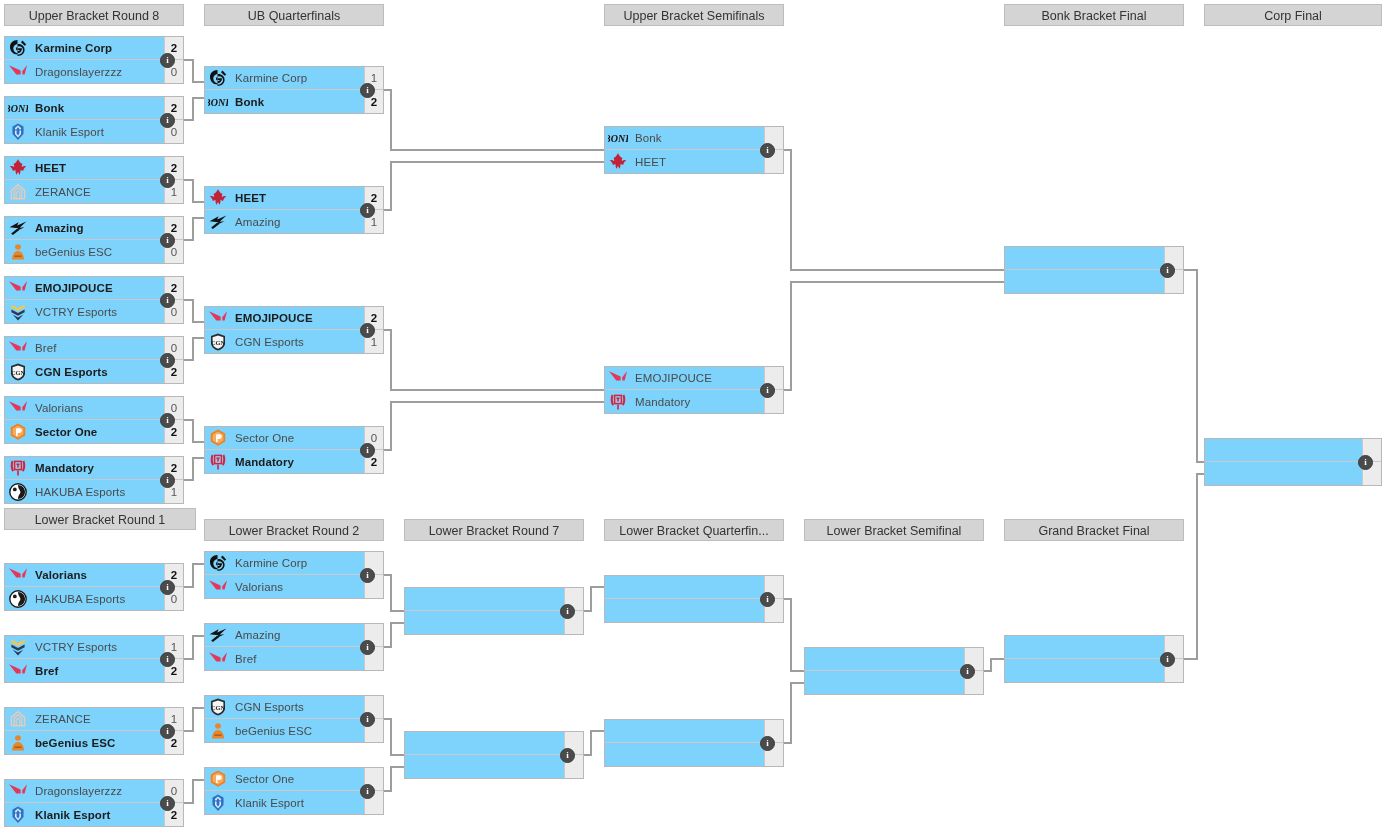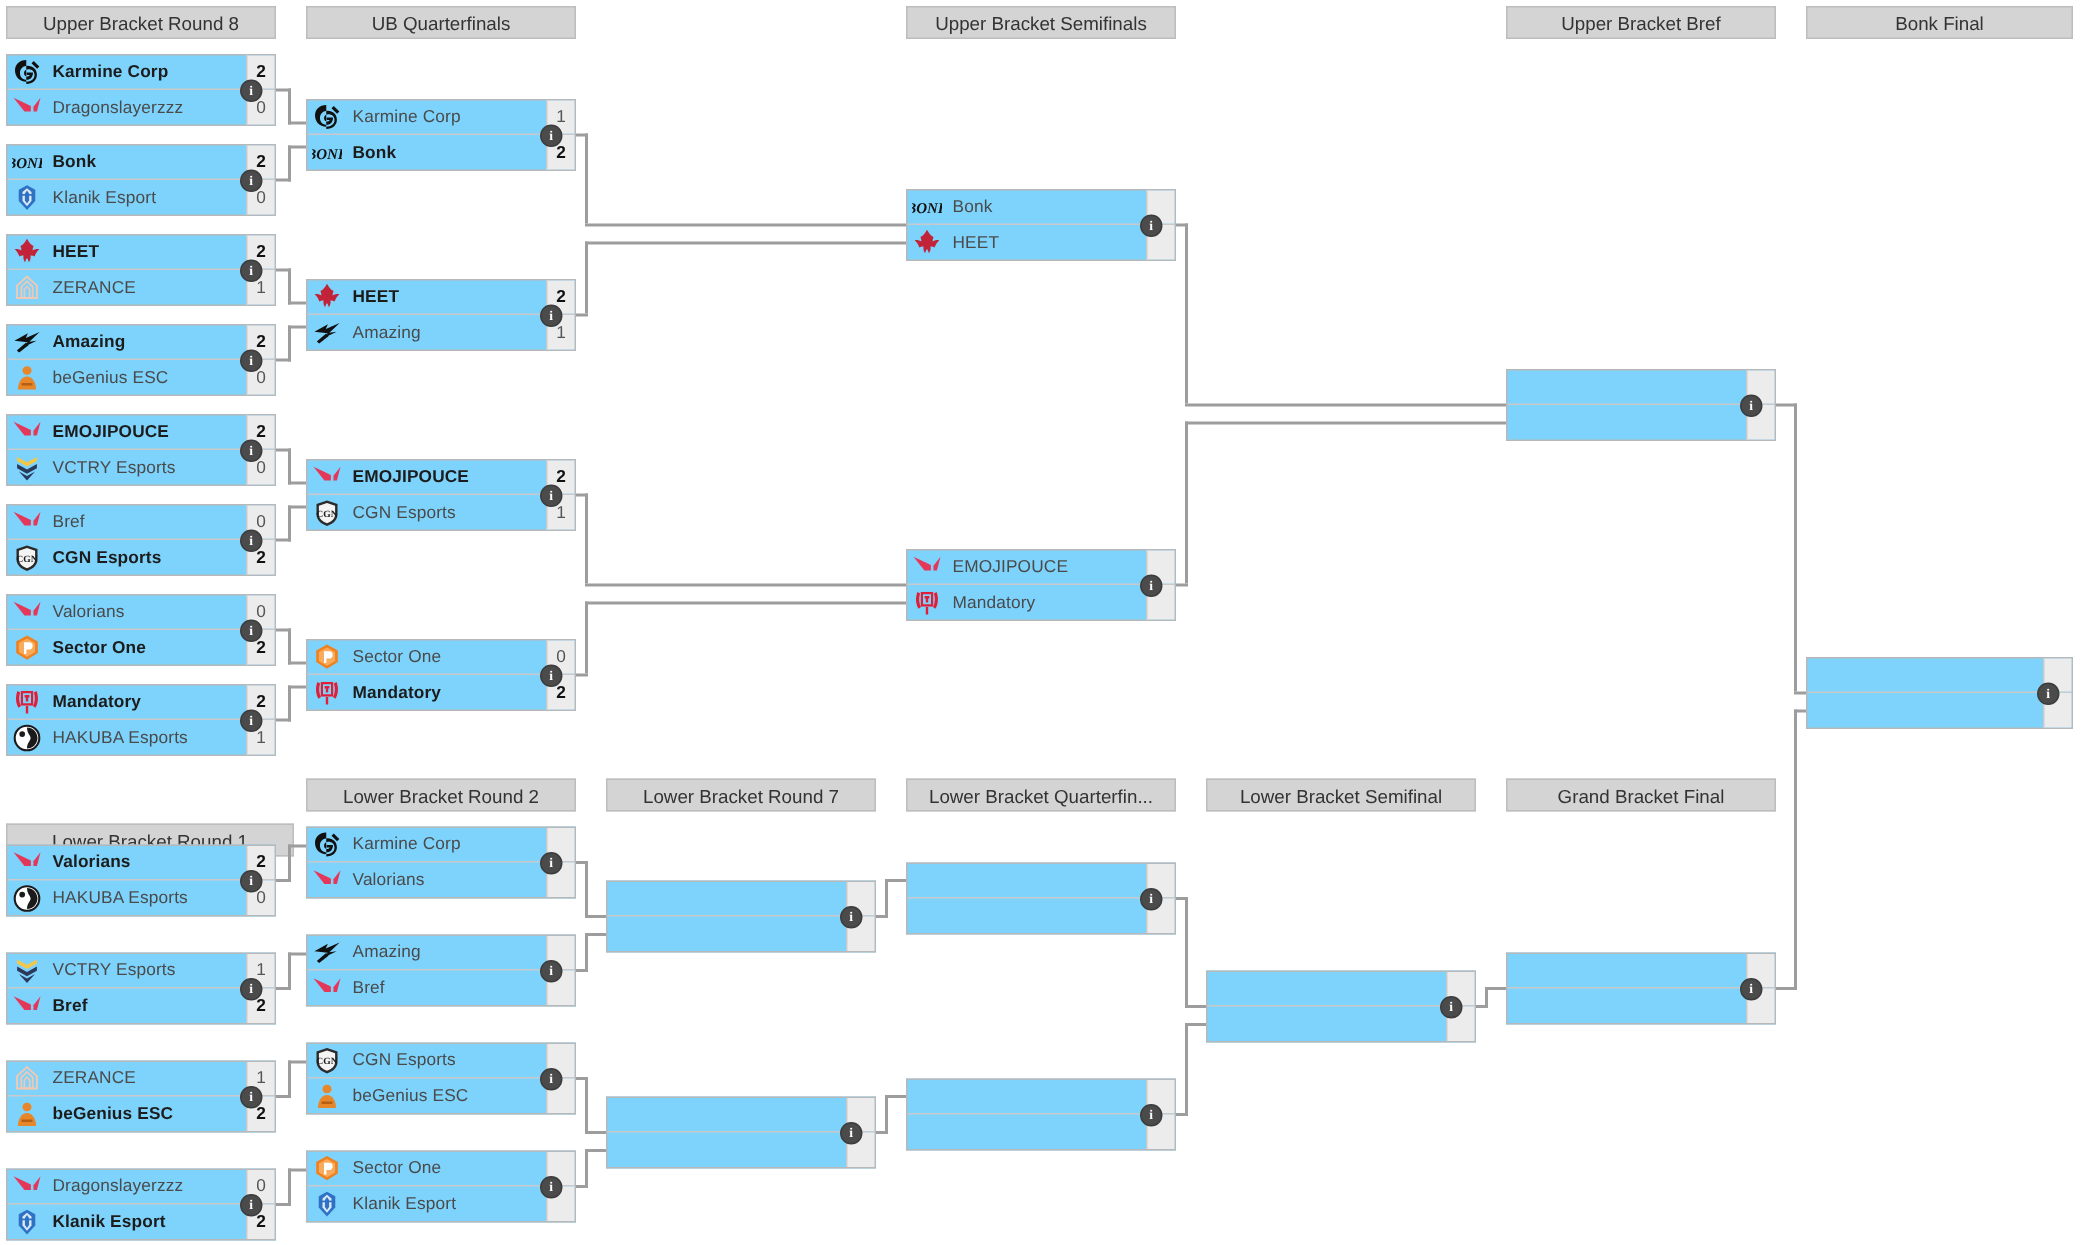--- a/index.html
+++ b/index.html
@@ -65,23 +65,23 @@
   .ln.h{height:2px;}
   .ln.v{width:2px;}
 </style>
 </head>
 <body>
 
 <div id="bracket">
     <div class="round-header" style="left: 4px; top: 4px; width: 180px;">Upper Bracket Round 8</div>
     <div class="round-header" style="left: 204px; top: 4px; width: 180px;">UB Quarterfinals</div>
     <div class="round-header" style="left: 604px; top: 4px; width: 180px; text-align: center;">Upper Bracket Semifinals</div>
-    <div class="round-header" style="left: 1004px; top: 4px; width: 180px;">Upper Bracket Bref</div>
-    <div class="round-header" style="left: 1204px; top: 4px; width: 178px;">Bonk Final</div>
-    <div class="round-header" style="left: 4px; top: 549px; width: 192px;">Lower Bracket Round 1</div>
+    <div class="round-header" style="left: 1004px; top: 4px; width: 180px;">Bonk Bracket Final</div>
+    <div class="round-header" style="left: 1204px; top: 4px; width: 178px;">Corp Final</div>
+    <div class="round-header" style="left: 4px; top: 508px; width: 192px;">Lower Bracket Round 1</div>
     <div class="round-header" style="left: 204px; top: 519px; width: 180px;">Lower Bracket Round 2</div>
     <div class="round-header" style="left: 404px; top: 519px; width: 180px;">Lower Bracket Round 7</div>
     <div class="round-header" style="left: 604px; top: 519px; width: 180px;">Lower Bracket Quarterfin...</div>
     <div class="round-header" style="left: 804px; top: 519px; width: 180px;">Lower Bracket Semifinal</div>
     <div class="round-header" style="left: 1004px; top: 519px; width: 180px;">Grand Bracket Final</div>
     <div class="ln h" style="left: 184px; top: 59px; width: 10px;"></div>
     <div class="ln v" style="left: 192px; top: 59px; height: 24px;"></div>
     <div class="ln h" style="left: 192px; top: 81px; width: 12px;"></div>
     <div class="ln h" style="left: 184px; top: 119px; width: 10px;"></div>
     <div class="ln v" style="left: 192px; top: 97px; height: 24px;"></div>

